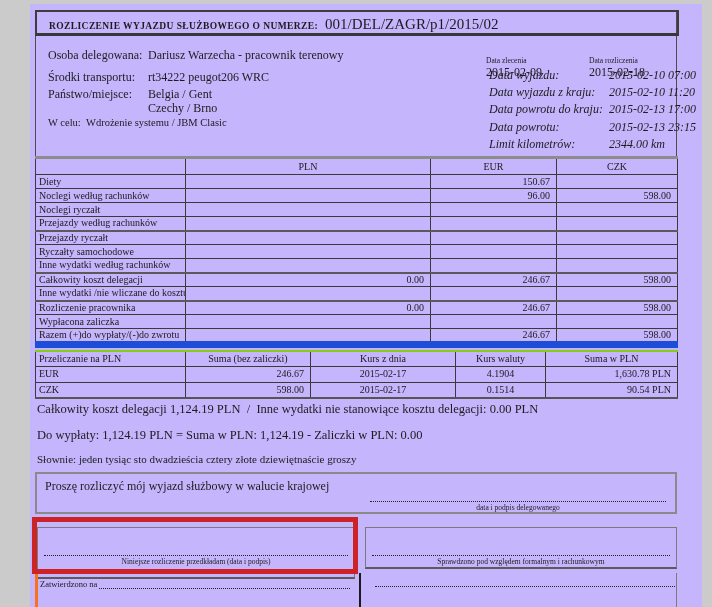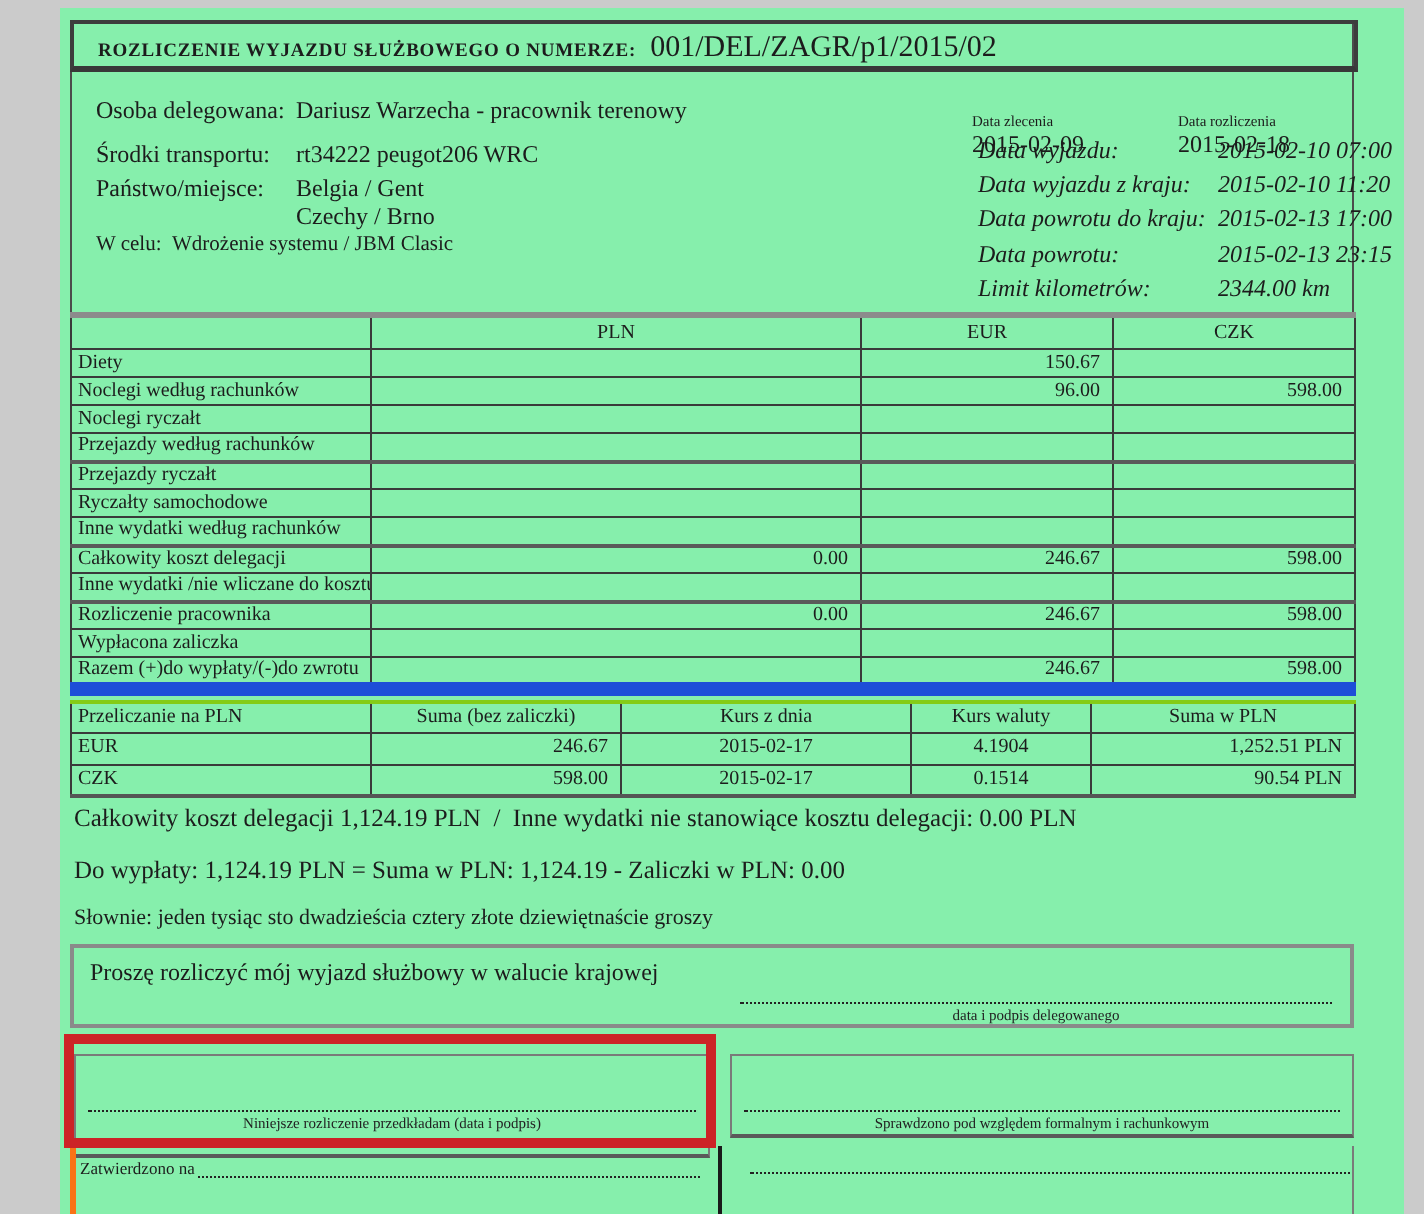--- a/index.html
+++ b/index.html
@@ -5,21 +5,21 @@
   * { box-sizing: border-box; margin: 0; padding: 0; }
   html, body { width: 712px; height: 607px; overflow: hidden; }
   body {
     background: #cbcbcb;
     font-family: "Liberation Serif", "DejaVu Serif", serif;
     color: #1c1c1c;
   }
   .page {
     position: absolute; left: 30px; top: 4px;
     width: 672px; height: 603px;
-    background: #86efac;
+    background: #c4b5fd;
   }
   
   .header-frame {
     position: absolute; left: 5px; top: 6px; width: 642px; height: 148px;
     border-left: 1px solid #4c4c4c; border-right: 1px solid #4c4c4c;
   }
   .title-box {
     position: absolute; left: -1px; top: 0; width: 644px; height: 26px;
     border: 2px solid #3d3d3d; border-bottom: 3px solid #383838;
     display: flex; align-items: baseline; gap: 7px; padding: 4px 0 0 12px;
@@ -243,21 +243,21 @@
         <th>Kurs waluty</th>
         <th>Suma w PLN</th>
       </tr>
     </thead>
     <tbody>
         <tr>
           <td class="lbl">EUR</td>
           <td class="val">246.67</td>
           <td class="ctr">2015-02-17</td>
           <td class="ctr">4.1904</td>
-          <td class="val">1,252.51 PLN</td>
+          <td class="val">1,630.78 PLN</td>
         </tr>
         <tr>
           <td class="lbl">CZK</td>
           <td class="val">598.00</td>
           <td class="ctr">2015-02-17</td>
           <td class="ctr">0.1514</td>
           <td class="val">90.54 PLN</td>
         </tr>
       </tbody>
   </table>

